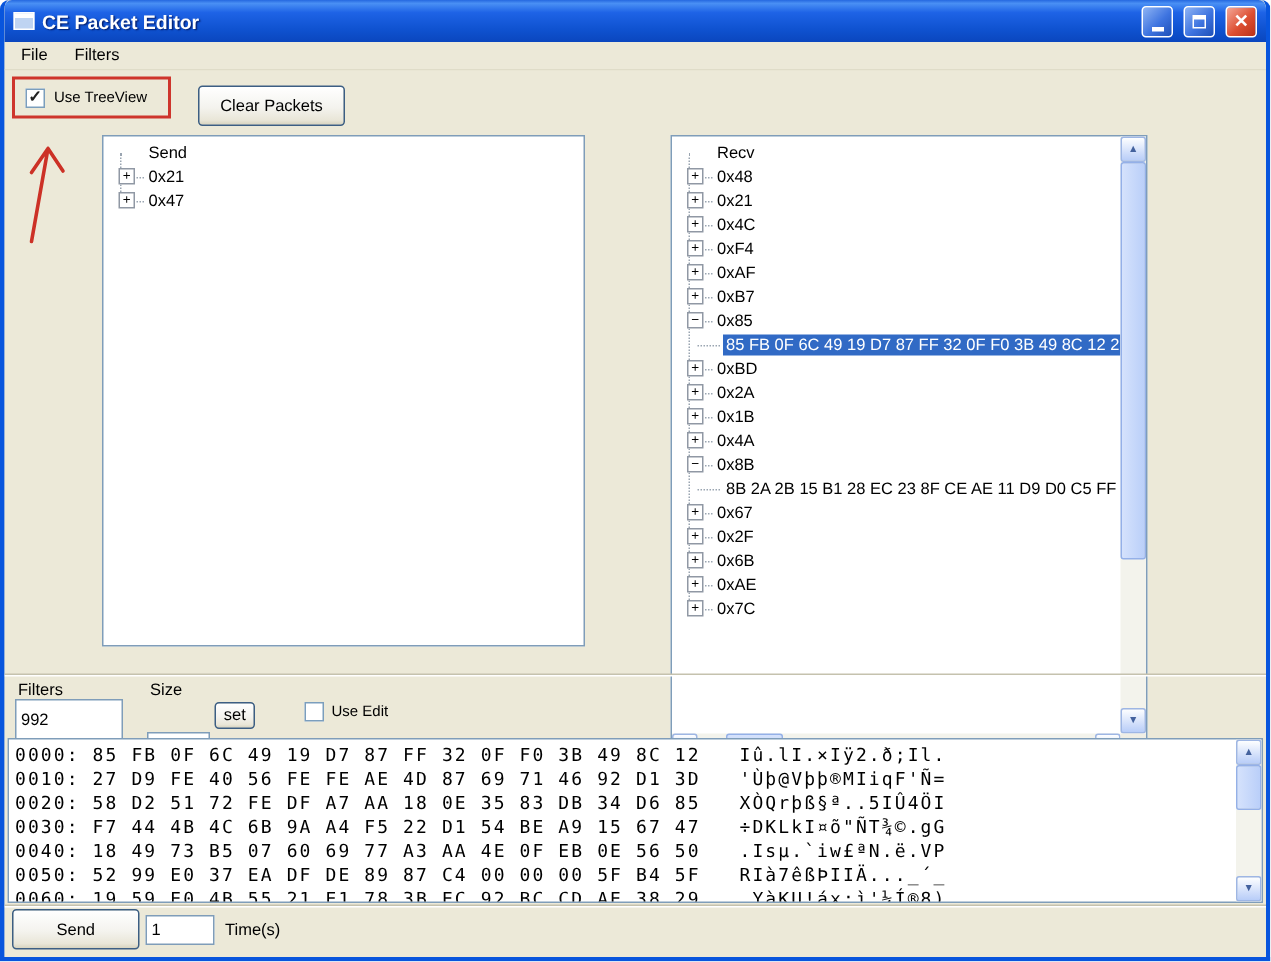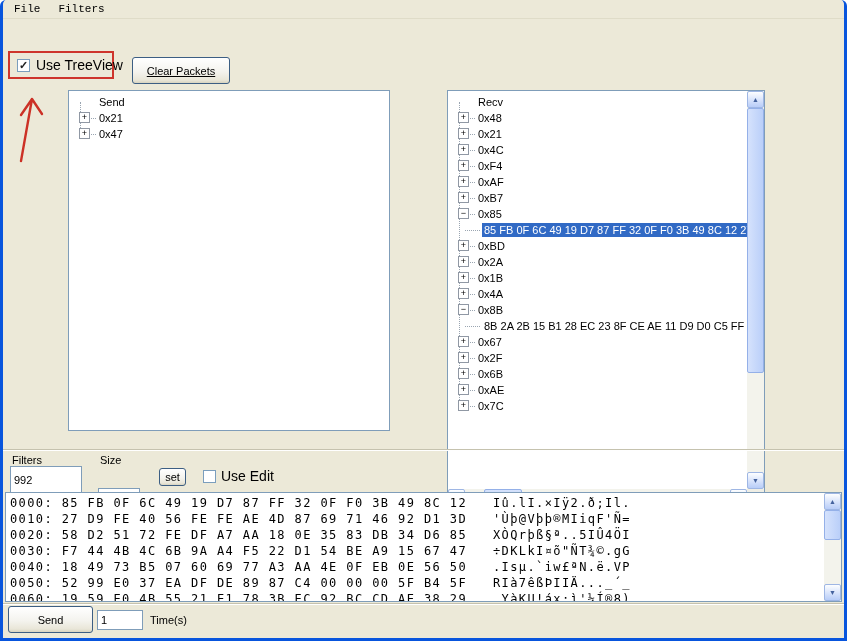--- a/index.html
+++ b/index.html
@@ -25,38 +25,38 @@
   .tbtn.minmax{ background:linear-gradient(135deg,#8FB4F4 0%,#3E74E0 55%,#1E50B8 100%); }
   .tbtn.close{ background:linear-gradient(135deg,#F4A898 0%,#DD4F32 55%,#B83018 100%); }
   .glyph-min{ width:8px; height:3px; background:#fff; align-self:flex-end; margin-bottom:3px; }
   .glyph-max{ width:9px; height:9px; border:1px solid #fff; border-top-width:3px; }
   .glyph-x{ color:#fff; font-size:12px; font-weight:bold; line-height:1; }
   
   .menubar{
     height:19px; background:#ECE9D8; display:flex; align-items:center; padding-left:9px; gap:14px;
     font-size:11px; color:#000; border-bottom:1px solid #DFDCC8;
   }
-  .menu-item{ padding:1px 2px;font-family:Liberation Mono, monospace; }
+  .menu-item{ padding:1px 2px; }
   
   .client{ position:absolute; left:0; right:0; top:47px; bottom:0; background:#ECE9D8; }
   .red-box{
     position:absolute; left:5px; top:4px; width:106px; height:28px; border:2px solid #CE352C;
     display:flex; align-items:center; gap:6px; padding-left:7px;
   }
   .cb{
     width:13px; height:13px; background:#fff; border:1px solid #7B9EBD; flex:0 0 13px;
     font-size:11px; font-weight:bold; color:#222; line-height:11px; text-align:center;
   }
-  .cb-label{ font-size:14px; white-space:nowrap; }
+  .cb-label{ font-size:10px; white-space:nowrap; }
   .xp-btn{
     position:absolute; font-family:"Liberation Sans",sans-serif; font-size:11px; color:#000;
     background:linear-gradient(180deg,#FFFFFF 0%,#F4F3EE 55%,#E9E6D8 88%,#D8D4C0 100%);
     border:1px solid #3C5E83; border-radius:3px; cursor:default;
   }
-  .clear-btn{ left:129px; top:10px; width:98px; height:27px;text-decoration:underline; }
+  .clear-btn{ left:129px; top:10px; width:98px; height:27px; }
   .red-arrow{ position:absolute; left:5px; top:42px; width:45px; height:80px; }
   
   .panel{ position:absolute; background:#fff; border:1px solid #7F9DB9; }
   .send-panel{ left:65px; top:43px; width:322px; height:341px; }
   .recv-panel{ left:444px; top:43px; width:318px; height:417px; }
   .tree-content{ position:absolute; inset:0; padding:3px 0 0 4px; overflow:hidden; }
   .recv-content{ right:17px; bottom:17px; }
   .tree-row{ position:relative; height:16px; display:flex; align-items:center; font-size:11px; white-space:nowrap; }
   .root-row,.item-row{ padding-left:24px; }
   .child-row{ padding-left:30px; }
@@ -100,37 +100,52 @@
   .div1{ top:402px; } .div2{ top:556px; }
   .field-label{ position:absolute; font-size:11px; color:#000; }
   .socket-label{ left:9px; top:407px; }
   .size-label{ left:97px; top:407px; }
   .text-input{
     position:absolute; border:1px solid #7F9DB9; background:#fff; font-size:11px;
     font-family:"Liberation Sans",sans-serif; padding:2px 3px; outline:none;
   }
   .socket-input{ left:7px; top:419px; width:72px; height:27px; }
   .size-input{ left:95px; top:419px; width:42px; height:20px;margin-top:22px; }
-  .set-btn{ left:156px; top:421px; width:27px; height:18px; font-size:11px; padding:0; }
+  .set-btn{ left:140px; top:421px; width:27px; height:18px; font-size:11px; padding:0; }
   .use-edit{ position:absolute; left:200px; top:421px; display:flex; align-items:center; gap:5px; }
   .hexarea{ position:absolute; left:2px; top:445px; width:837px; height:110px; background:#fff; border:1px solid #7F9DB9; overflow:hidden; }
   .hexlines{
     position:absolute; left:4px; top:2px; right:20px; bottom:0; overflow:hidden;
     font-family:"DejaVu Sans Mono",monospace; font-size:12px; line-height:16px; letter-spacing:1.4px;
     white-space:pre; color:#000;
   }
   .send-btn{ left:5px; top:559px; width:85px; height:27px; }
   .times-input{ left:94px; top:563px; width:46px; height:20px; }
   .times-label{ left:147px; top:567px; }
 </style>
 </head>
 <body>
 
 <div class="window">
 
+  <div class="titlebar">
+    <span class="title-icon">
+        <span class="ti-inner"></span>
+      </span>
+    <span class="title-text">CE Packet Editor</span>
+    <span class="tbtn minmax">
+        <span class="glyph-min"></span>
+      </span>
+    <span class="tbtn minmax">
+        <span class="glyph-max"></span>
+      </span>
+    <span class="tbtn close">
+        <span class="glyph-x">✕</span>
+      </span>
+  </div>
 
   <div class="menubar">
     <span class="menu-item">File</span>
     <span class="menu-item">Filters</span>
   </div>
 
   <div class="client">
 
     <div class="red-box">
       <span class="cb" id="cb-treeview">✓</span>

